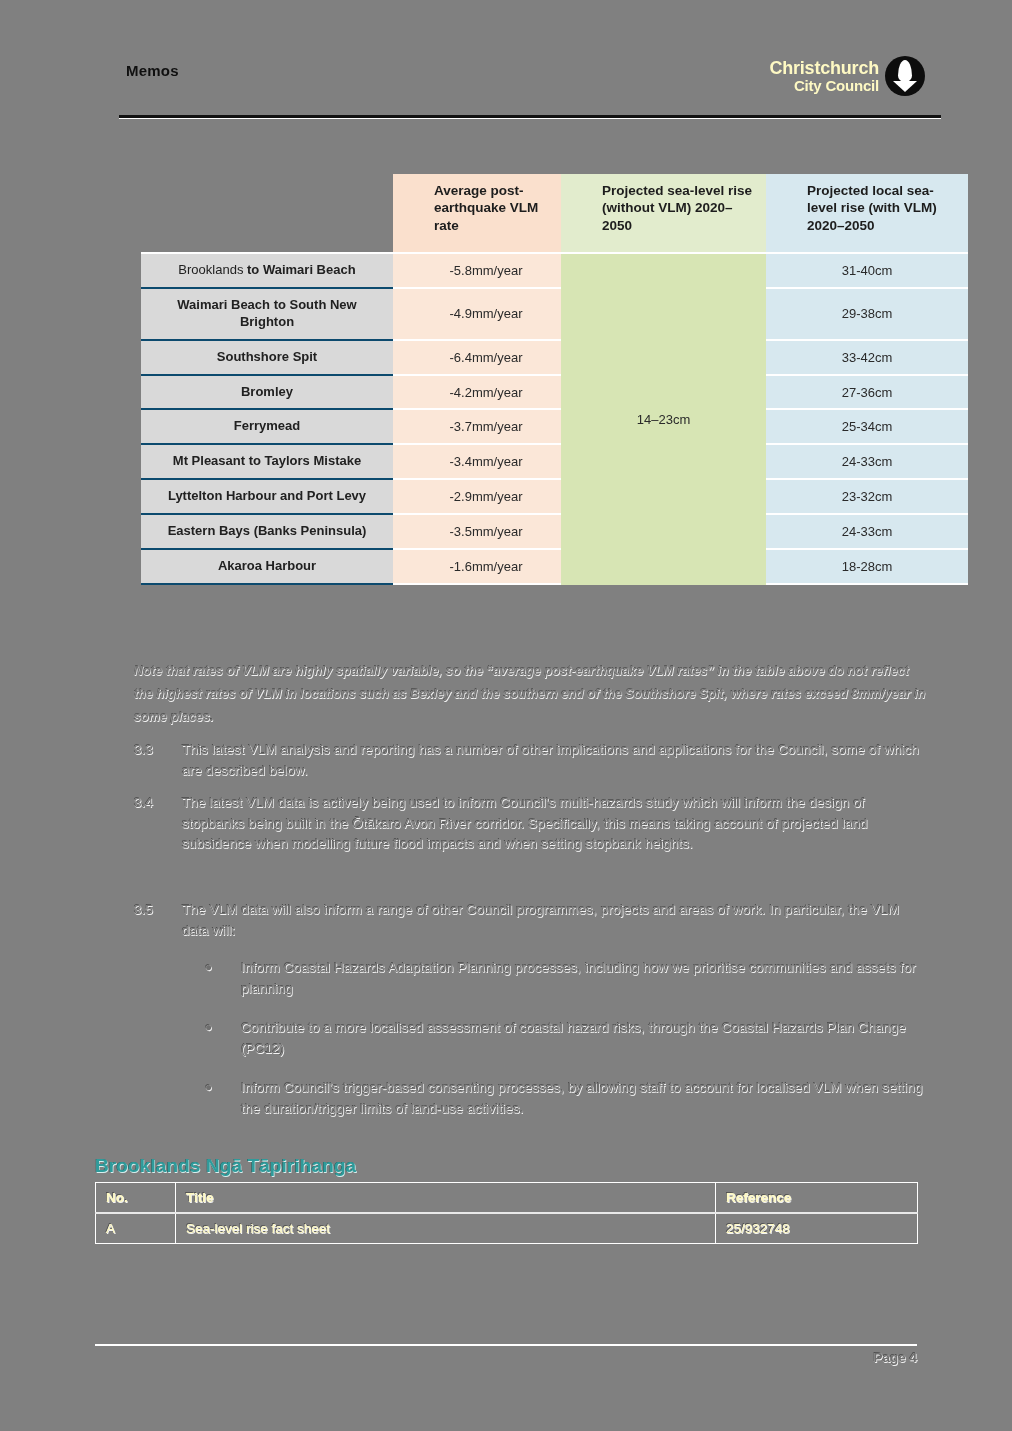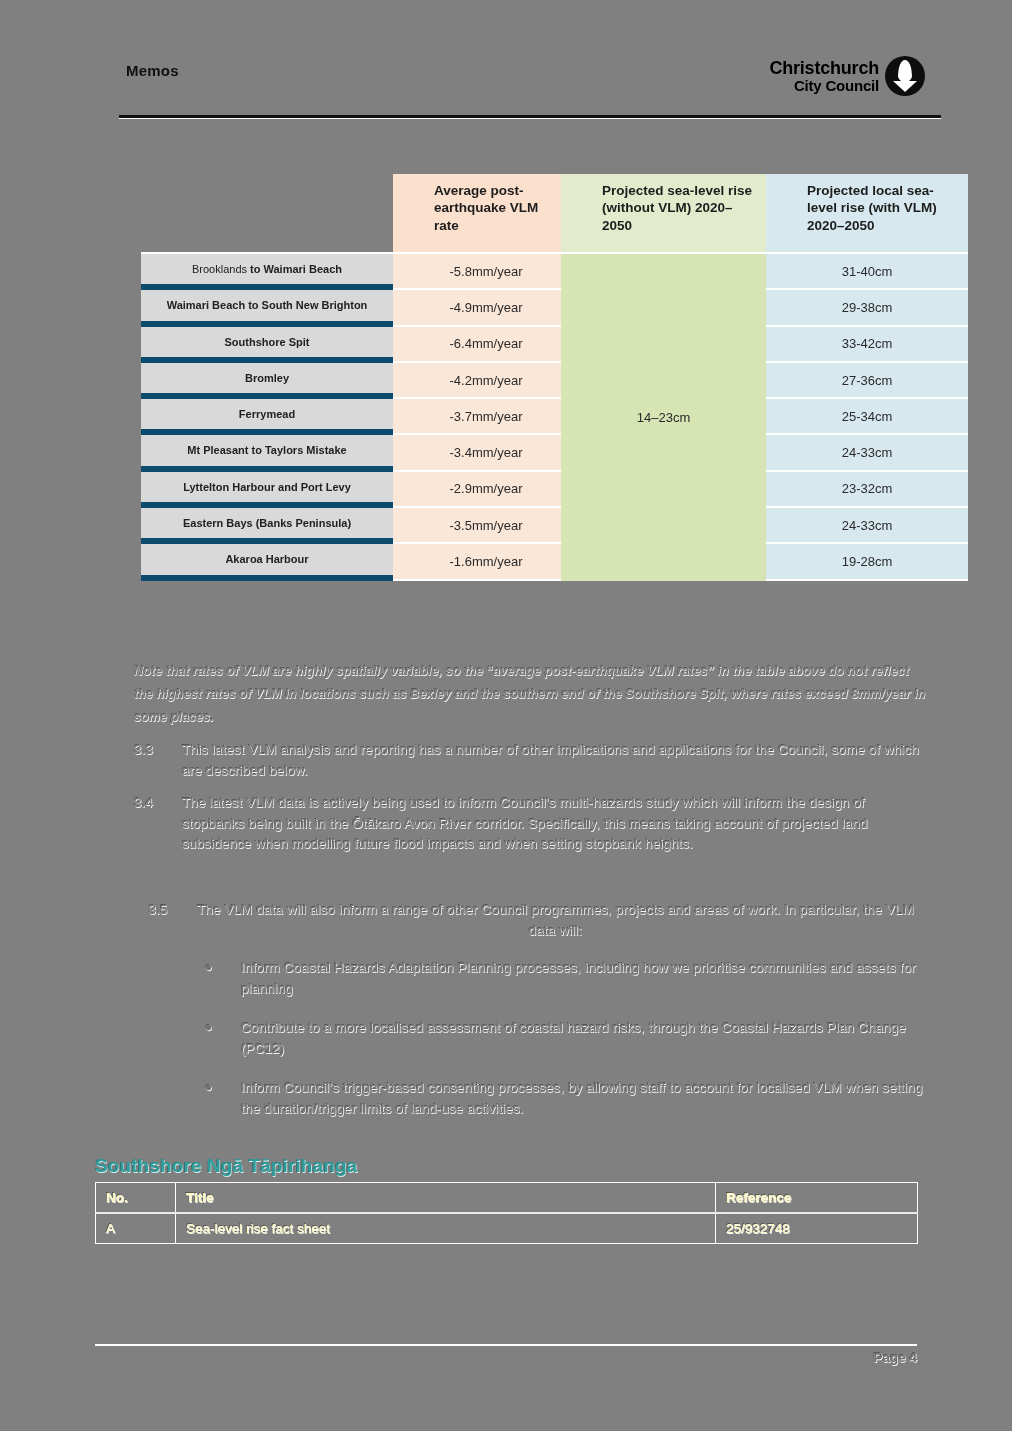--- a/index.html
+++ b/index.html
@@ -42,21 +42,21 @@
     position: absolute;
     right: 16px;
     top: 4px;
     display: flex;
     align-items: center;
     gap: 6px;
   }
   .logo-text {
     text-align: right;
     line-height: 1.02;
-    color: #000000;
+    color: #fef9c3;
     font-weight: bold;
   }
   .logo-line1 { font-size: 18px; letter-spacing: -0.2px; }
   .logo-line2 { font-size: 15px; letter-spacing: -0.2px; }
   .logo-mark {
     width: 40px;
     height: 40px;
     border-radius: 50%;
     background: #0d0d0d;
     position: relative;
@@ -122,23 +122,23 @@
   }
   th.h-blank { background: #808080; }
   th.h-vlm   { background: #fae0cd; }
   th.h-slr   { background: #e2eccd; }
   th.h-local { background: #d7e8ef; }
 
   td.c-place {
     background: #d9d9d9;
     text-align: center;
     font-weight: bold;
-    font-size: 11px;
+    font-size: 13px;
     color: #212121;
-    border-bottom: 6px solid #0c4a6e;
+    border-bottom: 2px solid #0c4a6e;
     line-height: 1.3;
   }
   td.c-place .lead { font-weight: normal; }
   td.c-vlm {
     background: #fbe7d8;
     text-align: center;
     border-bottom: 2px solid #ffffff;
     padding-left: 28px;
   }
   td.c-slr {
@@ -174,21 +174,21 @@
     font-size: 13.5px;
     line-height: 1.52;
     color: #6f6f6f;
     text-shadow: 0 0 1px #ededed, 0.7px 0.7px 0 #f4f4f4, -0.7px -0.7px 0 #474747;
     letter-spacing: .1px;
   }
   .para .num { width: 48px; flex: none; }
   .para .txt { flex: 1; }
   #para-33 { left: 134px; top: 740px; width: 795px; }
   #para-34 { left: 134px; top: 793px; width: 795px; }
-  #para-35 { left: 134px; top: 900px; width: 795px; text-align: center; }
+  #para-35 { left: 134px; top: 900px; width: 795px; }
 
   .bullets {
     position: absolute;
     left: 205px;
     top: 958px;
     width: 725px;
     font-size: 13.5px;
     line-height: 1.52;
     color: #6f6f6f;
     text-shadow: 0 0 1px #ededed, 0.7px 0.7px 0 #f4f4f4, -0.7px -0.7px 0 #474747;
@@ -330,21 +330,21 @@
         <td class="c-local">23-32cm</td>
       </tr>
       <tr>
         <td class="c-place">Eastern Bays (Banks Peninsula)</td>
         <td class="c-vlm">-3.5mm/year</td>
         <td class="c-local">24-33cm</td>
       </tr>
       <tr>
         <td class="c-place">Akaroa Harbour</td>
         <td class="c-vlm">-1.6mm/year</td>
-        <td class="c-local">19-28cm</td>
+        <td class="c-local">18-28cm</td>
       </tr>
     </tbody>
   </table>
 
   <div class="note">Note that rates of VLM are highly spatially variable, so the “average post-earthquake VLM rates” in the table above do not reflect the highest rates of VLM in locations such as Bexley and the southern end of the Southshore Spit, where rates exceed 8mm/year in some places.</div>
 
   <div class="para" id="para-33">
     <div class="num">3.3</div>
     <div class="txt">This latest VLM analysis and reporting has a number of other implications and applications for the Council, some of which are described below.</div>
   </div>
@@ -365,21 +365,21 @@
     <div class="bullet">
       <div class="dot">●</div>
       <div class="btxt">Contribute to a more localised assessment of coastal hazard risks, through the Coastal Hazards Plan Change (PC12)</div>
     </div>
     <div class="bullet">
       <div class="dot">●</div>
       <div class="btxt">Inform Council’s trigger-based consenting processes, by allowing staff to account for localised VLM when setting the duration/trigger limits of land-use activities.</div>
     </div>
   </div>
 
-  <div class="attach-heading">Southshore Ngā Tāpirihanga</div>
+  <div class="attach-heading">Brooklands Ngā Tāpirihanga</div>
   <table class="attach-table">
     <colgroup>
         <col class="att-no">
         <col class="att-title">
         <col class="att-ref">
       </colgroup>
     <thead>
       <tr>
         <th>No.</th>
         <th>Title</th>

